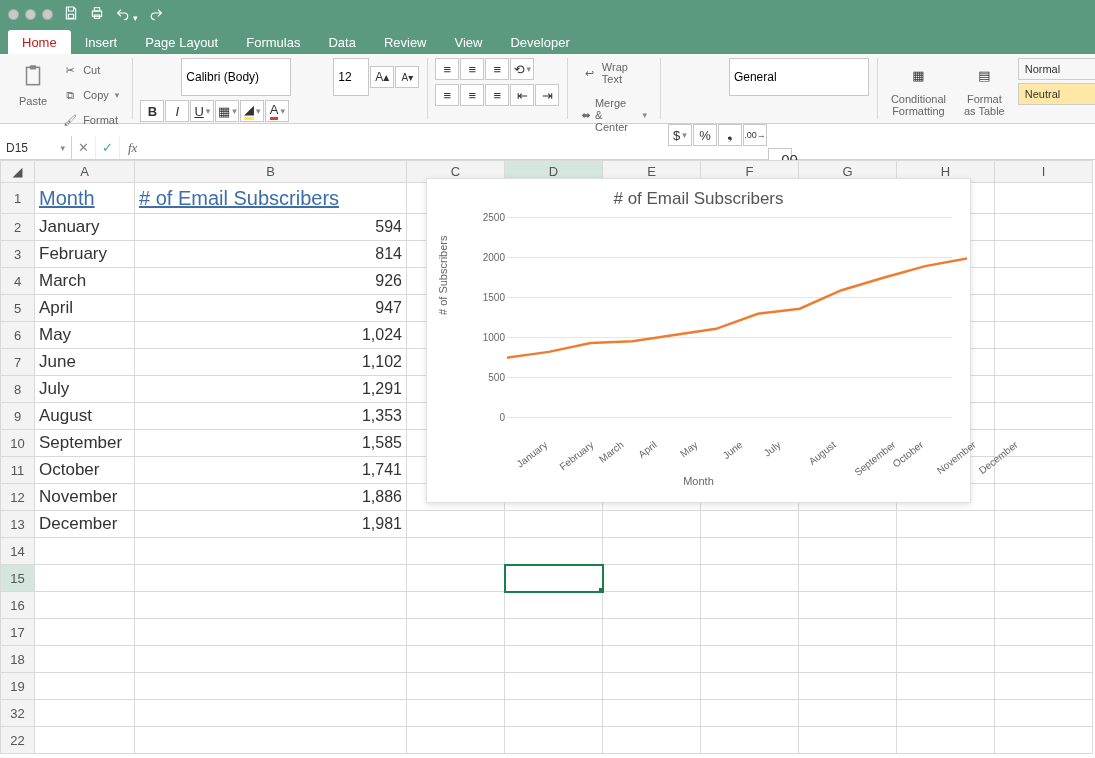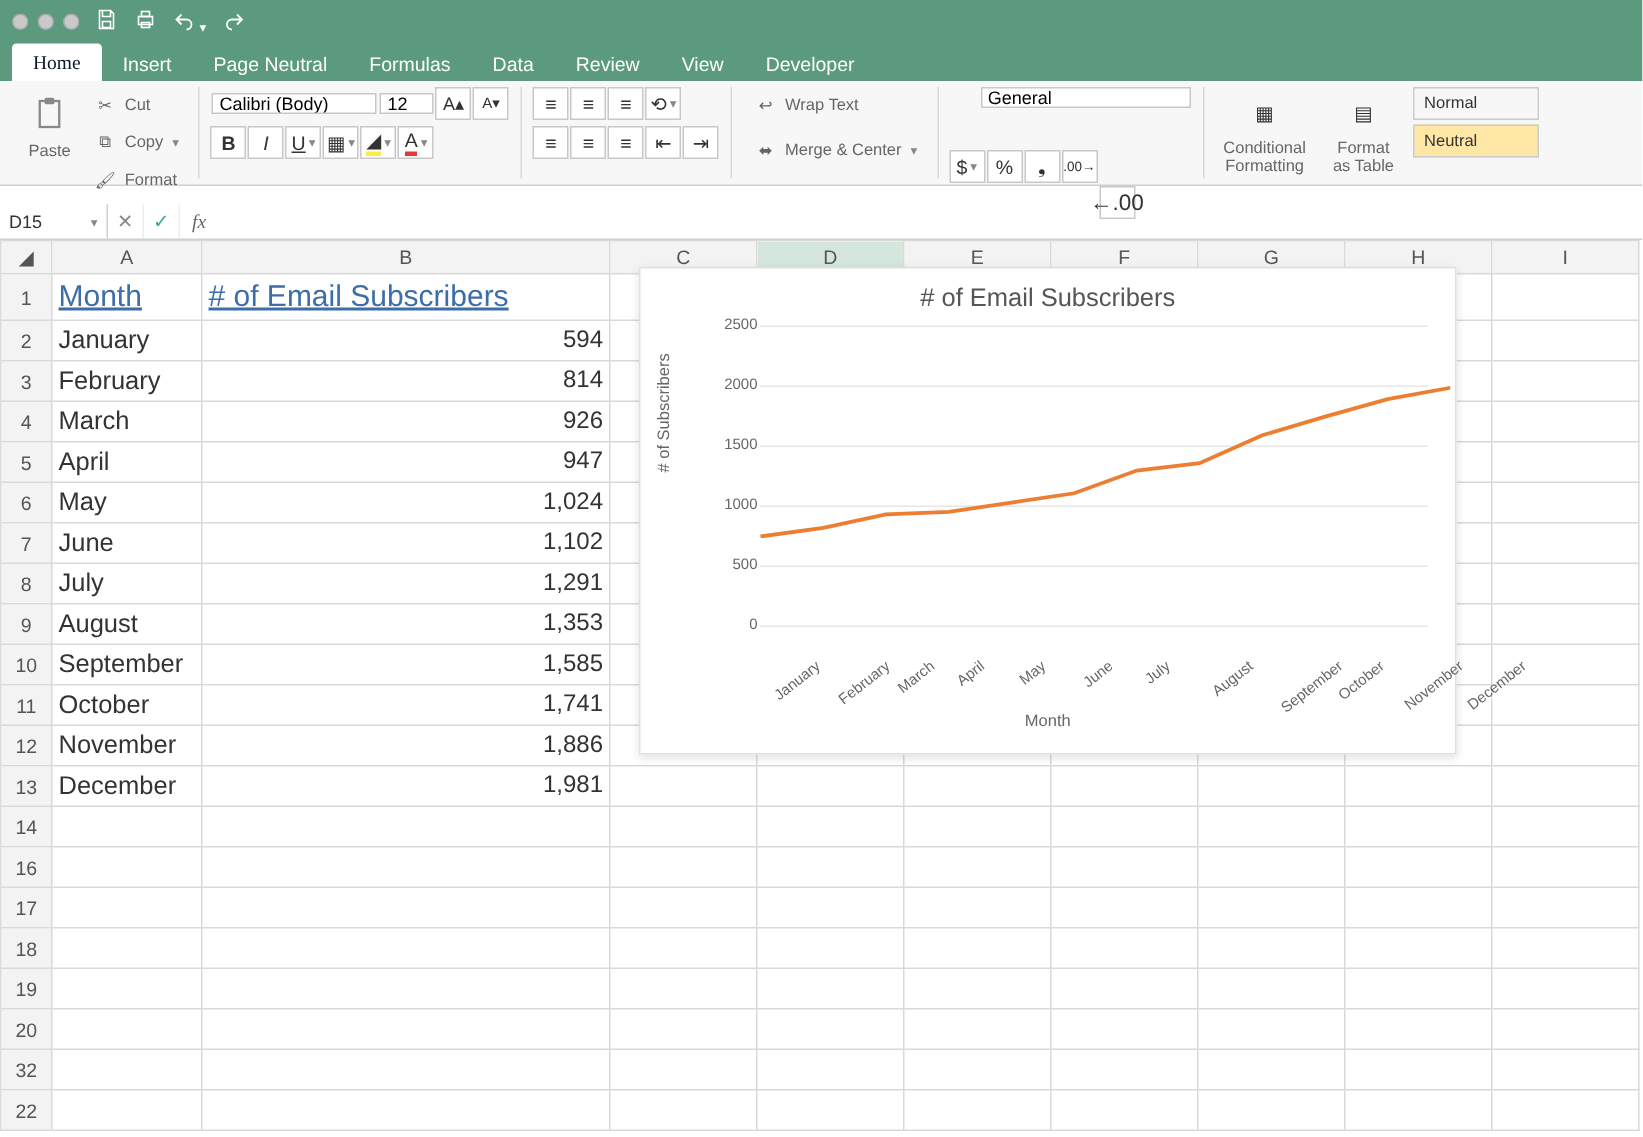--- a/index.html
+++ b/index.html
@@ -10,32 +10,32 @@
   .traffic { display:flex; gap:6px; margin-right:10px; }
   .tl { width:11px; height:11px; border-radius:50%; background:#c9c9c9; border:1px solid rgba(0,0,0,.15);}
   .qat { display:flex; gap:10px; align-items:center; color:#fff; }
   .qat svg { width:16px; height:16px; fill:#fff; }
   .docname { position:absolute; left:0; right:0; text-align:center; pointer-events:none; font-size:13px; color:#fff; display:flex; justify-content:center; gap:6px; align-items:center;}
   .docname svg{width:14px;height:14px;fill:#fff;}
 
   
   .tabs { height:26px; background:#5b9a7f; display:flex; align-items:flex-end; padding-left:8px; }
   .tab { padding:5px 14px 4px; color:#fff; font-size:13px; cursor:pointer; }
-  .tab.active { background:#fff; color:#0f172a; border-top-left-radius:3px; border-top-right-radius:3px;font-family:Liberation Serif, serif; }
+  .tab.active { background:#fff; color:#b91c1c; border-top-left-radius:3px; border-top-right-radius:3px; }
 
   
   .ribbon { height:70px; background:#f7f7f7; border-bottom:1px solid #d0d0d0; display:flex; padding:4px 6px; gap:0; }
   .group { border-right:1px solid #d8d8d8; padding:0 8px; display:flex; flex-direction:column; justify-content:flex-start; }
   .group:last-child{border-right:none;}
   .grey { color:#666; font-size:11px; }
   .btn { display:flex; align-items:center; gap:4px; padding:2px 4px; cursor:pointer; border:1px solid transparent; border-radius:3px;}
   .iconbox{ width:18px;height:18px; display:inline-flex;align-items:center;justify-content:center;}
   .ddarrow{font-size:9px;color:#888;margin-left:2px;}
   .grp-row{display:flex; gap:2px; align-items:center;}
-  select,input.combo{ font-size:12px; height:14px; border:1px solid #c8c8c8; background:#fff; padding:0 4px;}
+  select,input.combo{ font-size:12px; height:38px; border:1px solid #c8c8c8; background:#fff; padding:0 4px;margin-left:40px;}
   .sqbtn{width:24px;height:22px;border:1px solid #c8c8c8;background:#fff;display:inline-flex;align-items:center;justify-content:center;margin-left:-1px;cursor:pointer;}
   .cell-styles{display:flex;flex-direction:column;gap:3px;}
   .style-swatch{width:84px;height:22px;border:1px solid #ccc;font-size:11px;display:flex;align-items:center;padding:0 6px;}
   .neutral{background:#ffe8a6;}
 
   
   .fbar{height:24px;border-bottom:1px solid #d0d0d0;display:flex;align-items:center;background:#fff;margin-top:12px;}
   .namebox{width:72px;border-right:1px solid #d0d0d0;height:100%;display:flex;align-items:center;padding:0 6px;font-size:12px;color:#333;}
   .namebox .dd{margin-left:auto;font-size:9px;color:#888;}
   .fbtn{width:24px;height:100%;display:flex;align-items:center;justify-content:center;color:#888;border-right:1px solid #eee;cursor:pointer;}
@@ -95,21 +95,21 @@
         </svg><span class="ddarrow" style="color:#fff;">▾</span></span>
     <span><svg viewBox="0 0 24 24">
           <path d="M15 7l5 5-5 5M20 12H10a5 5 0 0 0 0 10" fill="none" stroke="#fff" stroke-width="1.8"></path>
         </svg></span>
   </div>
 </div>
 
 <div class="tabs" id="tabs">
     <div class="tab active">Home</div>
     <div class="tab">Insert</div>
-    <div class="tab">Page Neutral</div>
+    <div class="tab">Page Layout</div>
     <div class="tab">Formulas</div>
     <div class="tab">Data</div>
     <div class="tab">Review</div>
     <div class="tab">View</div>
     <div class="tab">Developer</div>
   </div>
 
 <div class="ribbon">
 
   <div class="group">
@@ -419,20 +419,32 @@
           <td class="colB"></td>
           <td class="colC"></td>
           <td class="colD"></td>
           <td class="colE"></td>
           <td class="colF"></td>
           <td class="colG"></td>
           <td class="colH"></td>
           <td class="colI"></td>
         </tr>
         <tr>
+          <td class="rowhdr sel">15</td>
+          <td class="colA"></td>
+          <td class="colB"></td>
+          <td class="colC"></td>
+          <td class="colD selcell"></td>
+          <td class="colE"></td>
+          <td class="colF"></td>
+          <td class="colG"></td>
+          <td class="colH"></td>
+          <td class="colI"></td>
+        </tr>
+        <tr>
           <td class="rowhdr">16</td>
           <td class="colA"></td>
           <td class="colB"></td>
           <td class="colC"></td>
           <td class="colD"></td>
           <td class="colE"></td>
           <td class="colF"></td>
           <td class="colG"></td>
           <td class="colH"></td>
           <td class="colI"></td>
@@ -456,32 +468,20 @@
           <td class="colC"></td>
           <td class="colD"></td>
           <td class="colE"></td>
           <td class="colF"></td>
           <td class="colG"></td>
           <td class="colH"></td>
           <td class="colI"></td>
         </tr>
         <tr>
           <td class="rowhdr">19</td>
-          <td class="colA"></td>
-          <td class="colB"></td>
-          <td class="colC"></td>
-          <td class="colD"></td>
-          <td class="colE"></td>
-          <td class="colF"></td>
-          <td class="colG"></td>
-          <td class="colH"></td>
-          <td class="colI"></td>
-        </tr>
-        <tr>
-          <td class="rowhdr">20</td>
           <td class="colA"></td>
           <td class="colB"></td>
           <td class="colC"></td>
           <td class="colD"></td>
           <td class="colE"></td>
           <td class="colF"></td>
           <td class="colG"></td>
           <td class="colH"></td>
           <td class="colI"></td>
         </tr>

